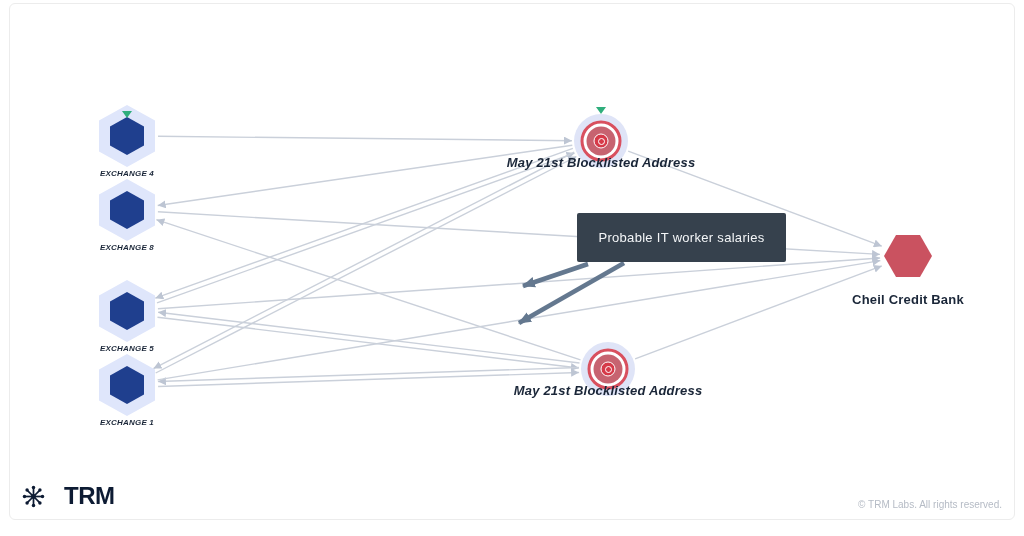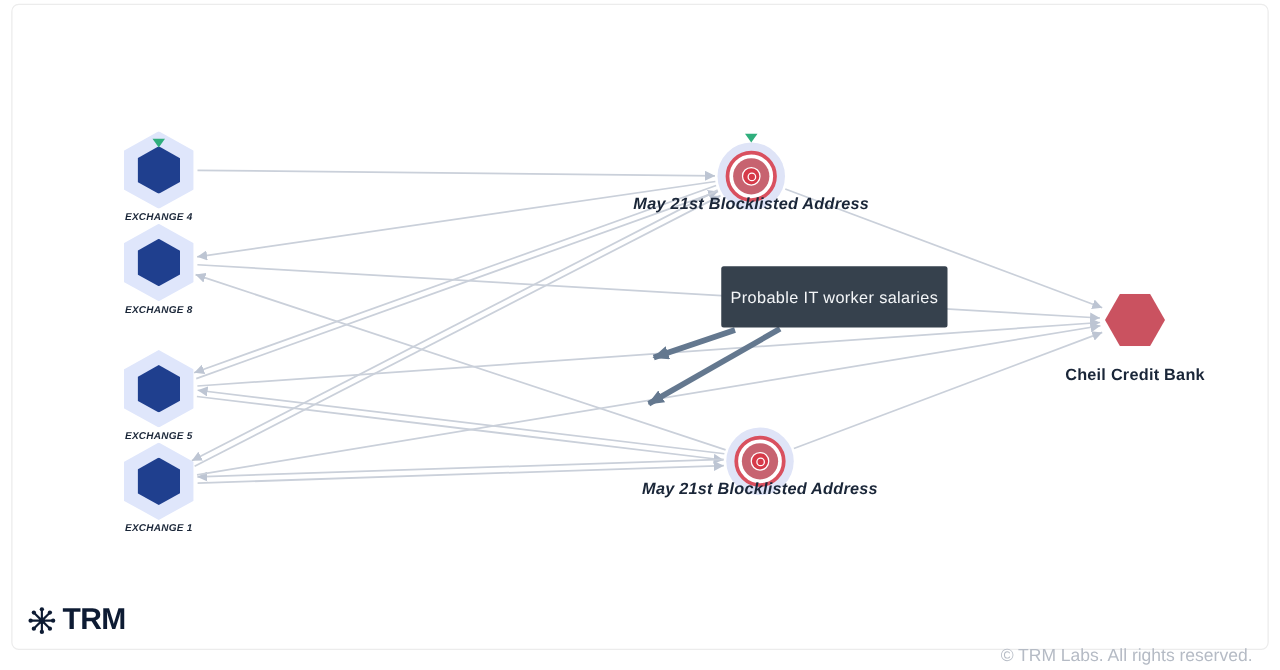--- a/index.html
+++ b/index.html
@@ -61,23 +61,23 @@
   .node-exchange .node-label{top:33px}
   .node-address .node-label{top:14px;font-size:13px}
   .node-bank .node-label{top:36px;font-style:normal;font-size:13px}
   
   .tooltip{
     position:absolute;display:flex;align-items:center;justify-content:center;
     background:var(--annotation-bg);color:#f4f6f8;font-size:13px;
     letter-spacing:0.3px;border-radius:2px;box-sizing:border-box;
   }
   
-  .logo{position:absolute;left:22px;top:484px;display:flex;align-items:center;gap:5px;color:var(--logo)}
+  .logo{position:absolute;left:22px;top:484px;display:flex;align-items:center;gap:19px;color:var(--logo)}
   .logo-text{font-size:24px;font-weight:800;letter-spacing:-0.5px;line-height:1;color:var(--logo)}
-  .copyright{position:absolute;right:22px;top:516px;font-size:14px;color:var(--copyright)}
+  .copyright{position:absolute;right:22px;top:499px;font-size:10px;color:var(--copyright)}
 </style>
 </head>
 <body>
 
 <div class="card"></div>
 
 <svg id="edge-layer" width="1024" height="536" viewBox="0 0 1024 536">
   <defs>
     <marker id="arrow" viewBox="0 0 8 8" markerWidth="8" markerHeight="8" refX="8" refY="4" orient="auto" markerUnits="userSpaceOnUse">
       <path id="arrow-head" d="M0,0 L8,4 L0,8 Z" fill="#bdc5d3"></path>
@@ -146,21 +146,21 @@
       <div class="addr-fill"></div>
       <div class="badge"></div>
       <div class="node-label">May 21st Blocklisted Address</div>
     </div>
     <div class="node node-bank" style="left: 908px; top: 256px;">
       <div class="hex-bank"></div>
       <div class="node-label">Cheil Credit Bank</div>
     </div>
   </div>
 
-<div class="tooltip" id="annotation-box" style="left: 577px; top: 213px; width: 181px; height: 49px;">
+<div class="tooltip" id="annotation-box" style="left: 577px; top: 213px; width: 209px; height: 49px;">
   <span>Probable IT worker salaries</span>
 </div>
 
 <div class="logo">
   <svg width="23" height="23" viewBox="0 0 24 24">
     <g stroke="#0d1b33" stroke-width="1.8">
       <line x1="12" y1="12" x2="12" y2="3.2"></line>
       <line x1="12" y1="12" x2="18.2" y2="5.8"></line>
       <line x1="12" y1="12" x2="20.8" y2="12"></line>
       <line x1="12" y1="12" x2="18.2" y2="18.2"></line>

